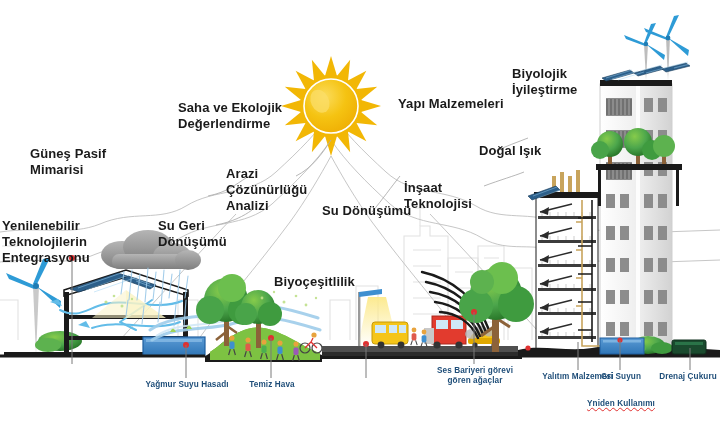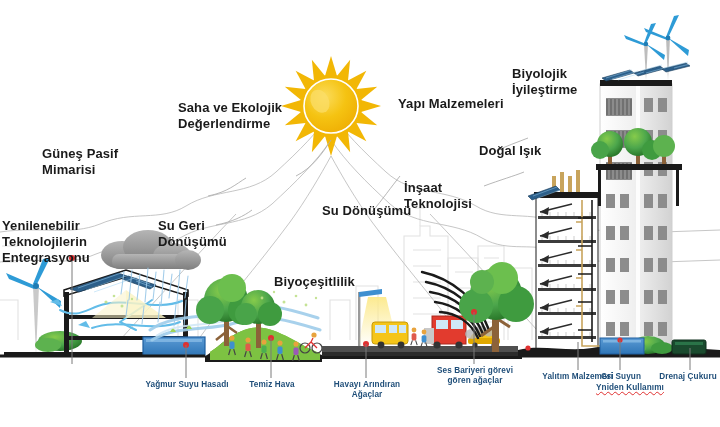--- a/index.html
+++ b/index.html
@@ -3,21 +3,21 @@
 <meta charset="utf-8">
 <style>
   html,body{margin:0;padding:0;background:#fff;}
   body{width:720px;height:427px;overflow:hidden;
        font-family:"Liberation Sans","DejaVu Sans",sans-serif;}
   #stage{position:relative;width:720px;height:427px;background:#ffffff;}
   #art{position:absolute;left:0;top:0;width:720px;height:427px;}
   .lbl{position:absolute;white-space:pre-line;line-height:1.22;}
   .top-lbl{color:#1a1a1a;font-size:13px;font-weight:600;letter-spacing:.1px;}
   .bot-lbl{color:#1f4e79;font-size:8.2px;font-weight:700;text-align:center;letter-spacing:.1px;}
-  .strong{font-weight:700;margin-left:12px;}
+  .strong{font-weight:700;}
   .misspelled{text-decoration:underline wavy #e03131;text-decoration-thickness:.7px;
                text-underline-offset:1px;}
 </style>
 </head>
 <body>
 
 <div id="stage">
 
   <svg id="art" viewBox="0 0 720 427">
     <defs>
@@ -539,46 +539,46 @@
 
   <div class="lbl top-lbl" style="left:2px;top:218px;width:148px;">Yenilenebilir
 Teknolojilerin Entegrasyonu</div>
 
 
   <div class="lbl top-lbl" style="left:158px;top:218px;width:112px;">Su Geri Dönüşümü</div>
 
   <div class="lbl top-lbl" style="left:178px;top:100px;width:112px;">Saha ve Ekolojik
 Değerlendirme</div>
 
+  <div class="lbl top-lbl" style="left:226px;top:166px;width:112px;">Arazi Çözünürlüğü
+Analizi</div>
 
   <div class="lbl top-lbl" style="left:322px;top:203px;width:92px;">Su Dönüşümü</div>
 
   <div class="lbl top-lbl" style="left:398px;top:96px;width:108px;">Yapı Malzemeleri</div>
 
   <div class="lbl top-lbl" style="left:440px;top:143px;width:74px;padding-left:39px;">Doğal Işık</div>
 
   <div class="lbl top-lbl" style="left:404px;top:180px;width:104px;">İnşaat Teknolojisi</div>
 
   <div class="lbl top-lbl" style="left:512px;top:66px;width:124px;">Biyolojik İyileştirme</div>
 
 
   <div class="lbl top-lbl" style="left:274px;top:274px;width:90px;">Biyoçeşitlilik</div>
 
 
   <div class="lbl bot-lbl" style="left:130px;top:380px;width:114px;">Yağmur Suyu Hasadı</div>
 
   <div class="lbl bot-lbl" style="left:234px;top:380px;width:76px;">Temiz Hava</div>
 
-  <div class="lbl bot-lbl" style="left:318px;top:380px;width:98px;">Havayı Arındıran
-Ağaçlar</div>
 
   <div class="lbl bot-lbl" style="left:420px;top:366px;width:110px;">Ses Bariyeri görevi
 gören ağaçlar</div>
 
   <div class="lbl bot-lbl" style="left:526px;top:372px;width:104px;">Yalıtım Malzemesi</div>
 
   <div class="lbl bot-lbl" style="left:588px;top:372px;width:66px;">Gri Suyun</div>
 
-  <div class="lbl bot-lbl misspelled" style="left:578px;top:383px;width:86px;text-align:right;">Yniden Kullanımı</div>
+  <div class="lbl bot-lbl misspelled" style="left:578px;top:399px;width:86px;">Yniden Kullanımı</div>
 
   <div class="lbl bot-lbl" style="left:644px;top:372px;width:88px;">Drenaj Çukuru</div>
 
 </div>
 
 </body></html>

